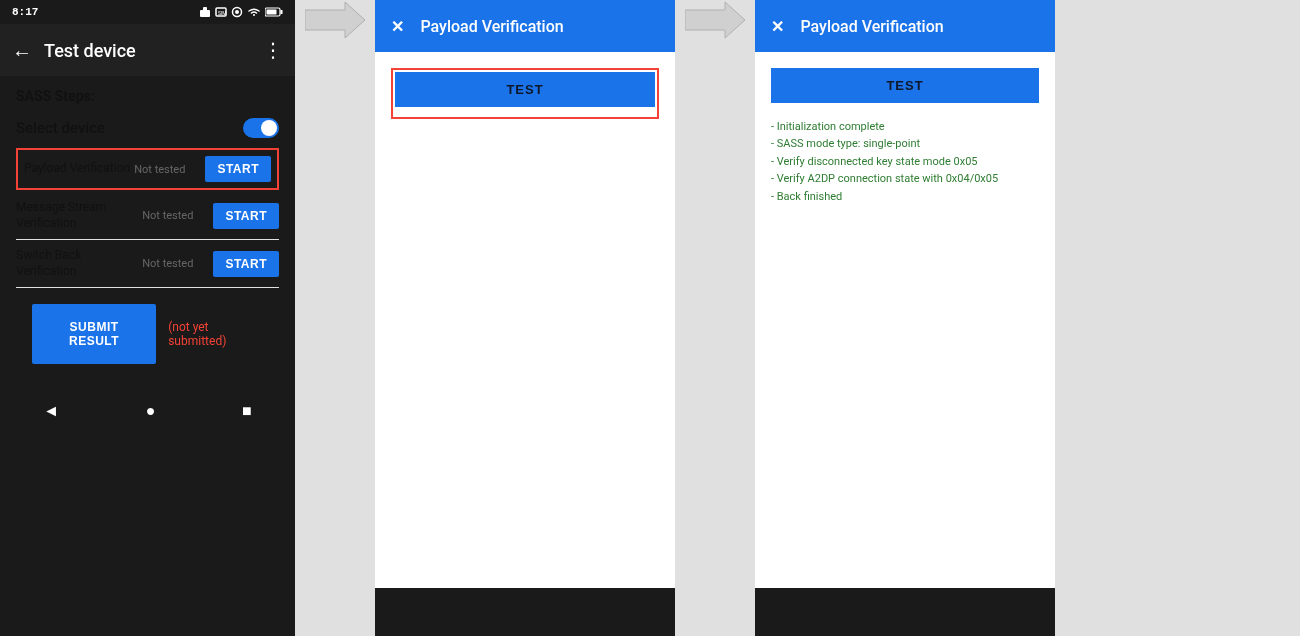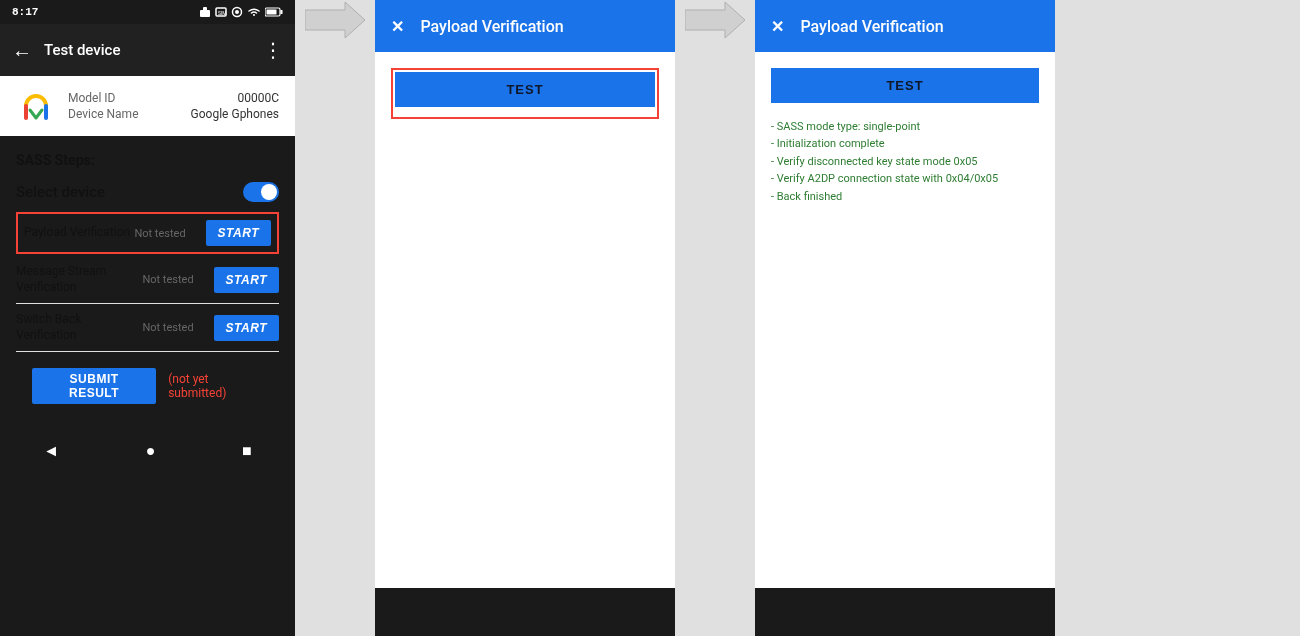--- a/index.html
+++ b/index.html
@@ -50,21 +50,21 @@
 
     .app-bar .back-btn {
       font-size: 20px;
       margin-right: 12px;
       cursor: pointer;
       color: white;
     }
 
     .app-bar .title {
       flex: 1;
-      font-size: 15px;
+      font-size: 18px;
       font-weight: 500;
     }
 
     .app-bar .more-btn {
       font-size: 20px;
       cursor: pointer;
     }
 
     .device-info {
       background: white;
@@ -176,35 +176,34 @@
     .start-btn {
       background: #1a73e8;
       color: white;
       border: none;
       padding: 6px 12px;
       font-size: 12px;
       font-weight: 600;
       cursor: pointer;
       border-radius: 2px;
       letter-spacing: 0.5px;
-      font-style: italic;
     }
 
     .submit-row {
       display: flex;
       align-items: center;
       gap: 12px;
       padding: 16px;
     }
 
     .submit-btn {
       background: #1a73e8;
       color: white;
       border: none;
-      padding: 4px 14px;
+      padding: 16px 14px;
       font-size: 12px;
       font-weight: 700;
       cursor: pointer;
       border-radius: 2px;
       letter-spacing: 0.5px;
     }
 
     .submit-note {
       font-size: 12px;
       color: #f44336;
@@ -353,43 +352,20 @@
       </svg>
     </div>
   </div>
 
   <div class="app-bar">
     <span class="back-btn">←</span>
     <span class="title">Test device</span>
     <span class="more-btn">⋮</span>
   </div>
 
-  <div class="device-info">
-
-    <svg class="device-logo" viewBox="0 0 40 40">
-
-      <path d="M10 20 A10 10 0 0 1 30 20" fill="none" stroke="#fbbc04" stroke-width="4" stroke-linecap="round"></path>
-
-      <line x1="10" y1="20" x2="10" y2="32" stroke="#ea4335" stroke-width="4" stroke-linecap="round"></line>
-
-      <line x1="30" y1="20" x2="30" y2="32" stroke="#1a73e8" stroke-width="4" stroke-linecap="round"></line>
-
-      <path d="M14 24 L20 32 L26 24" fill="none" stroke="#34a853" stroke-width="3" stroke-linecap="round" stroke-linejoin="round"></path>
-    </svg>
-    <div class="device-details">
-      <div class="device-detail-row">
-        <span class="label">Model ID</span>
-        <span class="value">00000C</span>
-      </div>
-      <div class="device-detail-row">
-        <span class="label">Device Name</span>
-        <span class="value">Google Gphones</span>
-      </div>
-    </div>
-  </div>
 
   <div class="sass-section">
     <div class="sass-title">SASS Steps:</div>
 
     <div class="select-device-row">
       <span class="select-device-label">Select device</span>
       <div class="toggle-switch"></div>
     </div>
 
     <div class="step-list">
@@ -452,21 +428,21 @@
 </div>
 
 <div class="dialog-screen">
   <div class="dialog-header">
     <span class="dialog-close">✕</span>
     <span class="dialog-title">Payload Verification</span>
   </div>
   <div class="dialog-content">
     <button class="dialog-test-btn">TEST</button>
     <div class="log-lines" id="log-lines">
+        <div class="log-line">- Initialization complete</div>
         <div class="log-line">- SASS mode type: single-point</div>
-        <div class="log-line">- Initialization complete</div>
         <div class="log-line">- Verify disconnected key state mode 0x05</div>
         <div class="log-line">- Verify A2DP connection state with 0x04/0x05</div>
         <div class="log-line">- Back finished</div>
       </div>
   </div>
   <div class="dialog-footer"></div>
 </div>
 
 </body></html>

